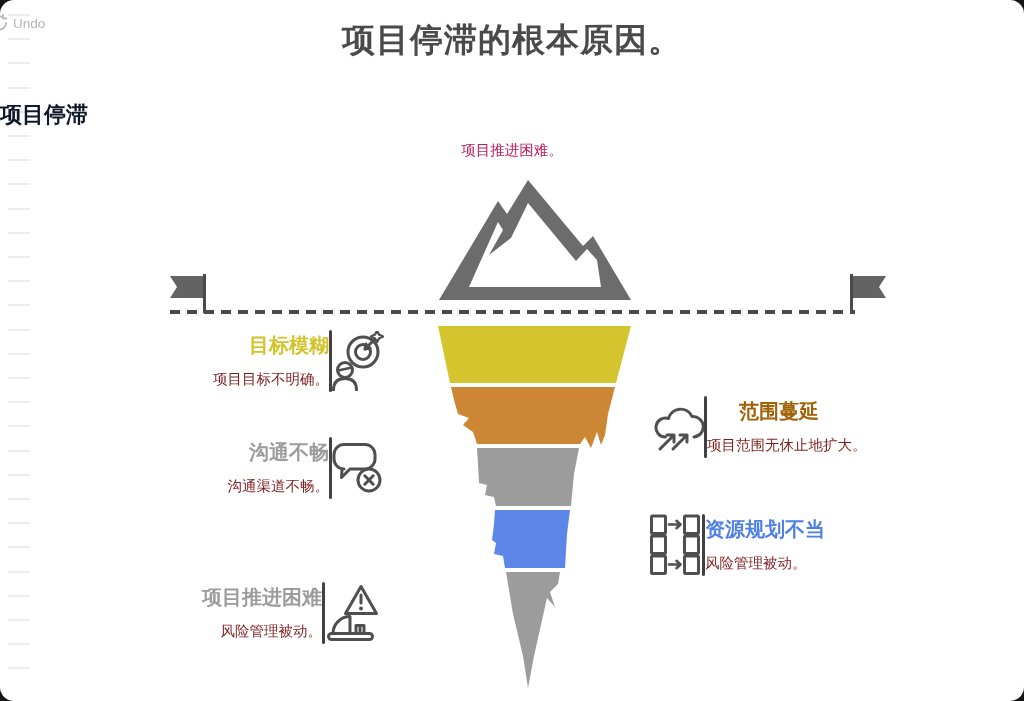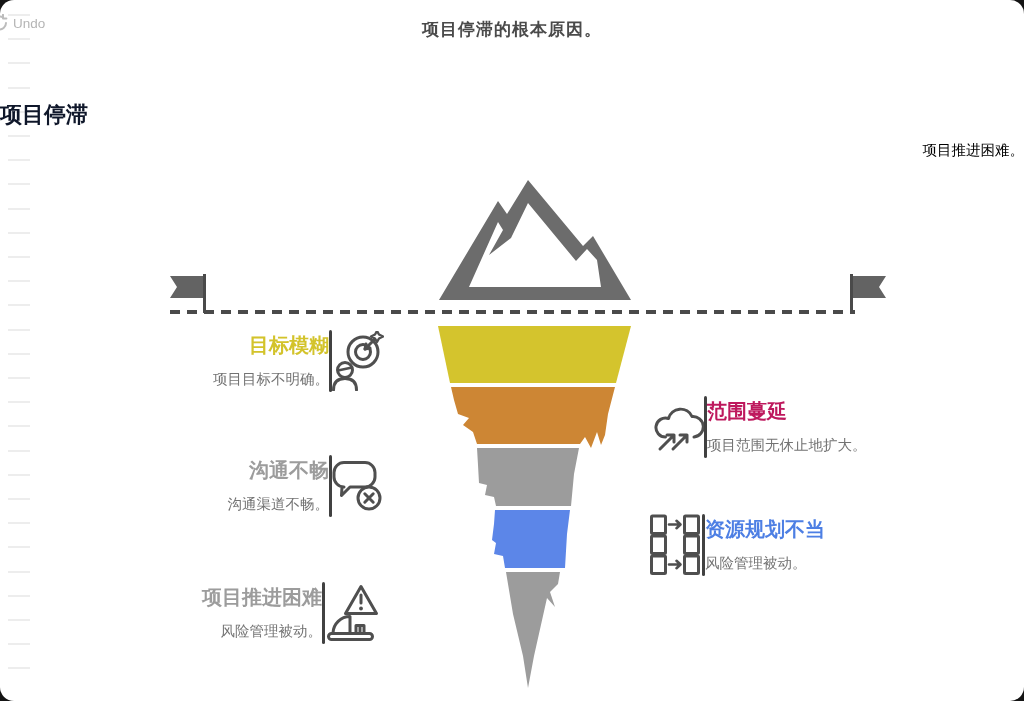--- a/index.html
+++ b/index.html
@@ -11,46 +11,46 @@
   
   .ruler{
     position:absolute;left:8px;top:14px;width:22px;height:676px;
     background:repeating-linear-gradient(180deg,#ededed 0 2px,transparent 2px 24.2px);
     pointer-events:none;
   }
   
   .undo-btn{position:absolute;left:-9px;top:14px;display:flex;align-items:center;gap:4px;color:#b5b5b5;font-size:13.5px;cursor:pointer;}
   .undo-btn svg{display:block;}
   
-  .page-title{position:absolute;left:0;top:18px;width:100%;text-align:center;font-size:17px;font-weight:bold;color:#4a4a4a;letter-spacing:1px;}
+  .page-title{position:absolute;left:0;top:18px;width:100%;text-align:center;font-size:33px;font-weight:bold;color:#4a4a4a;letter-spacing:1px;}
   
   .peak-title{position:absolute;left:0;top:100px;width:100%;text-align:left;font-size:22px;font-weight:bold;color:#0f172a;}
-  .peak-subtitle{position:absolute;left:0;top:141px;width:100%;text-align:right;font-size:14.5px;color:#000000;}
+  .peak-subtitle{position:absolute;left:0;top:141px;width:100%;text-align:center;font-size:14.5px;color:#be185d;}
   
   .mountain{position:absolute;left:437px;top:179px;}
   
   .dash-line{
     position:absolute;left:170px;top:310px;width:685px;height:3.5px;
     background:repeating-linear-gradient(90deg,#4a4a4a 0 10px,transparent 10px 17px);
   }
   .flag-left{position:absolute;left:166px;top:273px;}
   .flag-right{position:absolute;left:848px;top:273px;}
   
   .funnel{position:absolute;left:437px;top:326px;}
   
   .item{position:absolute;display:flex;align-items:center;}
   .item .txt{width:172px;}
   .item.right .txt{width:200px;}
   .item .txt.r{text-align:right;}
   .item-title{font-size:20px;font-weight:bold;line-height:25px;white-space:nowrap;}
-  .item-sub{font-size:14.5px;color:#737373;margin-top:12px;white-space:nowrap;}
+  .item-sub{font-size:14.5px;color:#7f1d1d;margin-top:12px;white-space:nowrap;}
   .vdiv{width:3px;height:62px;background:#414141;border-radius:2px;flex:0 0 auto;}
   .icon-box{flex:0 0 auto;display:flex;align-items:center;justify-content:center;}
   .item-l1{left:157px;top:330px;}
-  .item-l2{left:157px;top:455px;}
+  .item-l2{left:157px;top:437px;}
   .item-l3{left:150px;top:582px;}
   .item-r1{left:652px;top:396px;}
   .item-r2{left:648px;top:514px;}
   .ic{stroke:#4f4f4f;stroke-width:3;fill:none;stroke-linecap:round;stroke-linejoin:round;}
 </style>
 </head>
 <body>
 
 <div id="canvas">
 
@@ -159,21 +159,21 @@
   <div class="item right item-r1">
     <div class="icon-box">
       <svg width="52" height="52" viewBox="0 0 52 52">
         <path class="ic" d="M13.5,36 a9.5,9.5 0 1 1 3,-18.5 a12.5,12.5 0 0 1 23.5,-2 a9,9 0 1 1 2,20.5"></path>
         <path class="ic" d="M8,48 L22,34 M15,34 H22 V41"></path>
         <path class="ic" d="M21,48 L35,34 M28,34 H35 V41"></path>
       </svg>
     </div>
     <div class="vdiv"></div>
     <div class="txt">
-      <div class="item-title" style="color: #be185d;">范围蔓延</div>
+      <div class="item-title" style="color: #a16207; margin-left: 32px;">范围蔓延</div>
       <div class="item-sub">项目范围无休止地扩大。</div>
     </div>
   </div>
 
   <div class="item right item-r2">
     <div class="icon-box">
       <svg width="54" height="62" viewBox="0 0 54 62">
         <rect class="ic" x="3.5" y="2" width="14" height="17.5" rx="1"></rect>
         <rect class="ic" x="3.5" y="22" width="14" height="17.5" rx="1"></rect>
         <rect class="ic" x="3.5" y="42" width="14" height="17.5" rx="1"></rect>

